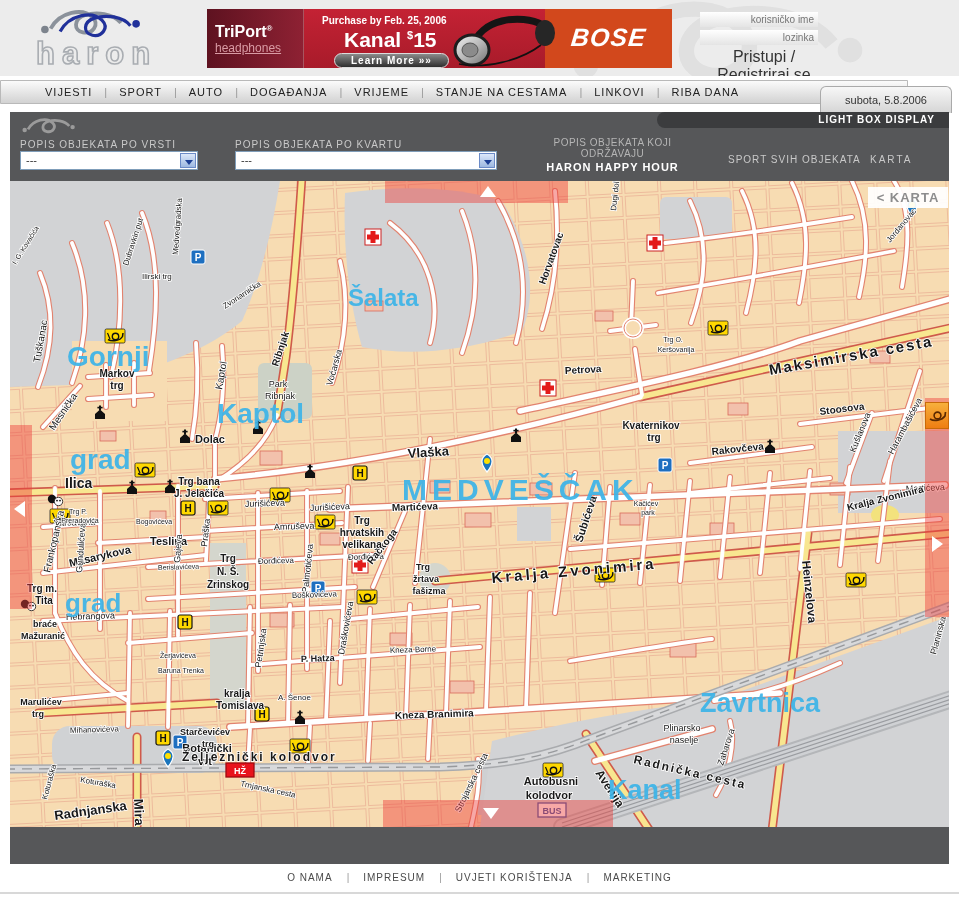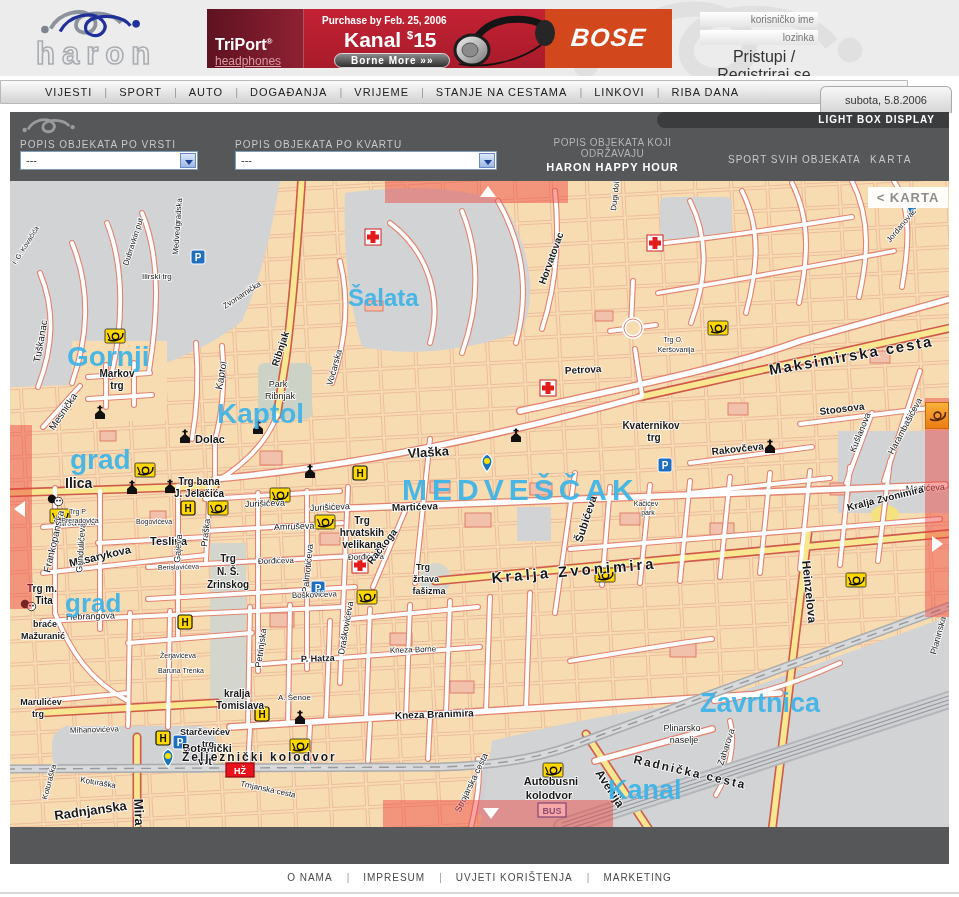--- a/index.html
+++ b/index.html
@@ -7,21 +7,21 @@
        font-family:"Liberation Sans",sans-serif;overflow:hidden;}
   
   #header{position:absolute;left:0;top:0;width:959px;height:76px;background:#ececec;overflow:hidden;}
   #watermark{position:absolute;right:-20px;top:-18px;opacity:.85;}
   #logo{position:absolute;left:30px;top:2px;width:170px;height:72px;}
   #logo-word{position:absolute;left:6px;top:34px;font-size:31px;font-weight:bold;letter-spacing:7px;
              color:transparent;-webkit-text-stroke:1.6px #a9adb2;}
   
   #ad{position:absolute;left:207px;top:9px;width:465px;height:59px;display:flex;cursor:pointer;}
   .ad-left{width:97px;background:linear-gradient(90deg,#5e1220,#8e2133);color:#fff;
-           display:flex;flex-direction:column;justify-content:flex-end;padding-left:8px;box-sizing:border-box;
+           display:flex;flex-direction:column;justify-content:center;padding-left:8px;box-sizing:border-box;
            border-right:1px solid #a85560;}
   .ad-left .prod{font-size:16px;font-weight:bold;}
   .ad-left .prod sup{font-size:8px;}
   .ad-left .sub{font-size:12px;color:#d99ba4;text-decoration:underline;}
   .ad-mid{width:241px;background:linear-gradient(#c42234,#a81b2a);position:relative;color:#fff;}
   .ad-mid .purchase{position:absolute;left:18px;top:6px;font-size:10px;font-weight:bold;}
   .ad-mid .save{position:absolute;left:40px;top:19px;font-size:21px;font-weight:bold;}
   .ad-mid .save sup{font-size:11px;}
   .ad-cta{position:absolute;left:30px;top:44px;font-size:10px;font-weight:bold;color:#fff;
           background:linear-gradient(#8b8b8b,#2e2e2e);border:1px solid #dcdcdc;border-radius:8px;
@@ -109,21 +109,21 @@
   </div>
 
   <div id="ad">
     <div class="ad-left">
       <div class="prod"><span>TriPort</span><sup>®</sup></div>
       <div class="sub">headphones</div>
     </div>
     <div class="ad-mid">
       <div class="purchase">Purchase by Feb. 25, 2006</div>
       <div class="save"><span>Kanal</span> <sup>$</sup><span>15</span></div>
-      <div class="ad-cta">Borne More »»</div>
+      <div class="ad-cta">Learn More »»</div>
     </div>
     <div class="ad-right">
       <div class="bose">BOSE</div>
     </div>
     <svg id="headphones" width="120" height="59" viewBox="0 0 120 59">
       <defs>
         <linearGradient id="gsil" x1="0" y1="0" x2="1" y2="1">
           <stop offset="0" stop-color="#f2f2f2"></stop>
             <stop offset=".5" stop-color="#b9b9b9"></stop>
             <stop offset="1" stop-color="#6e6e6e"></stop>

